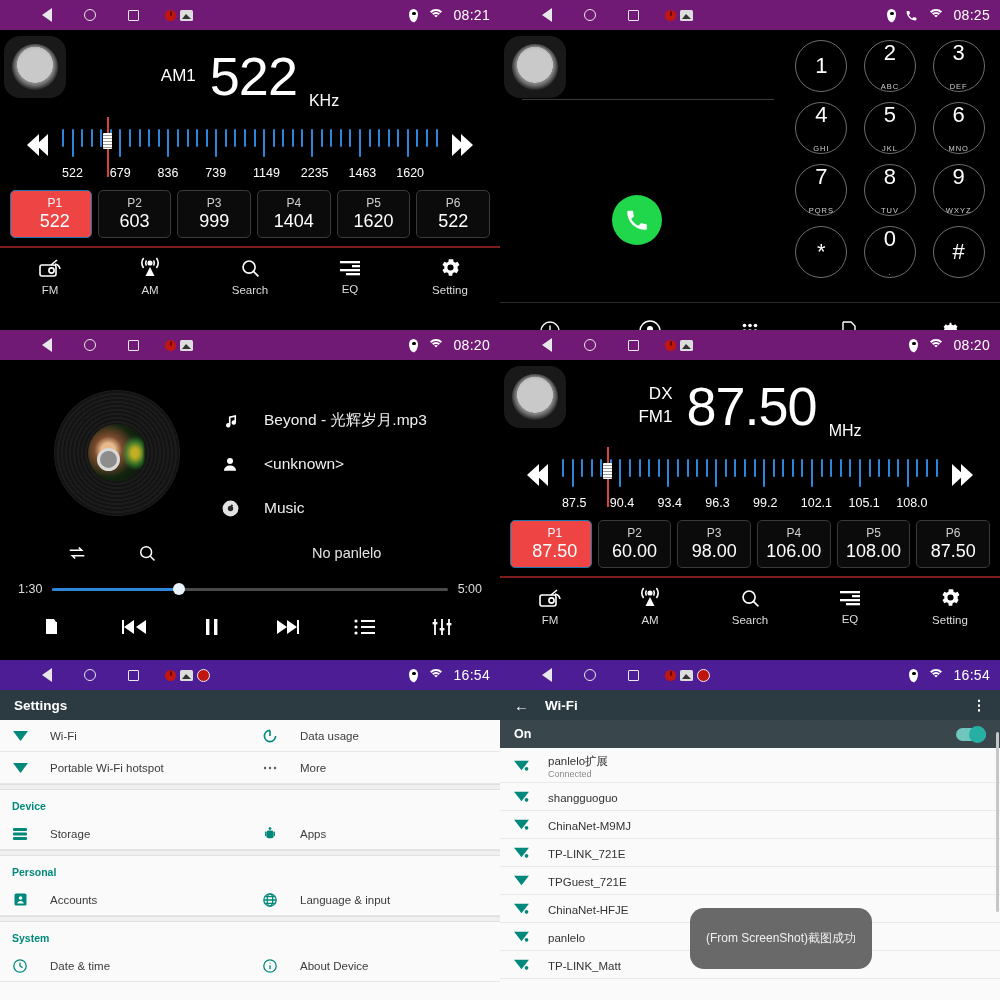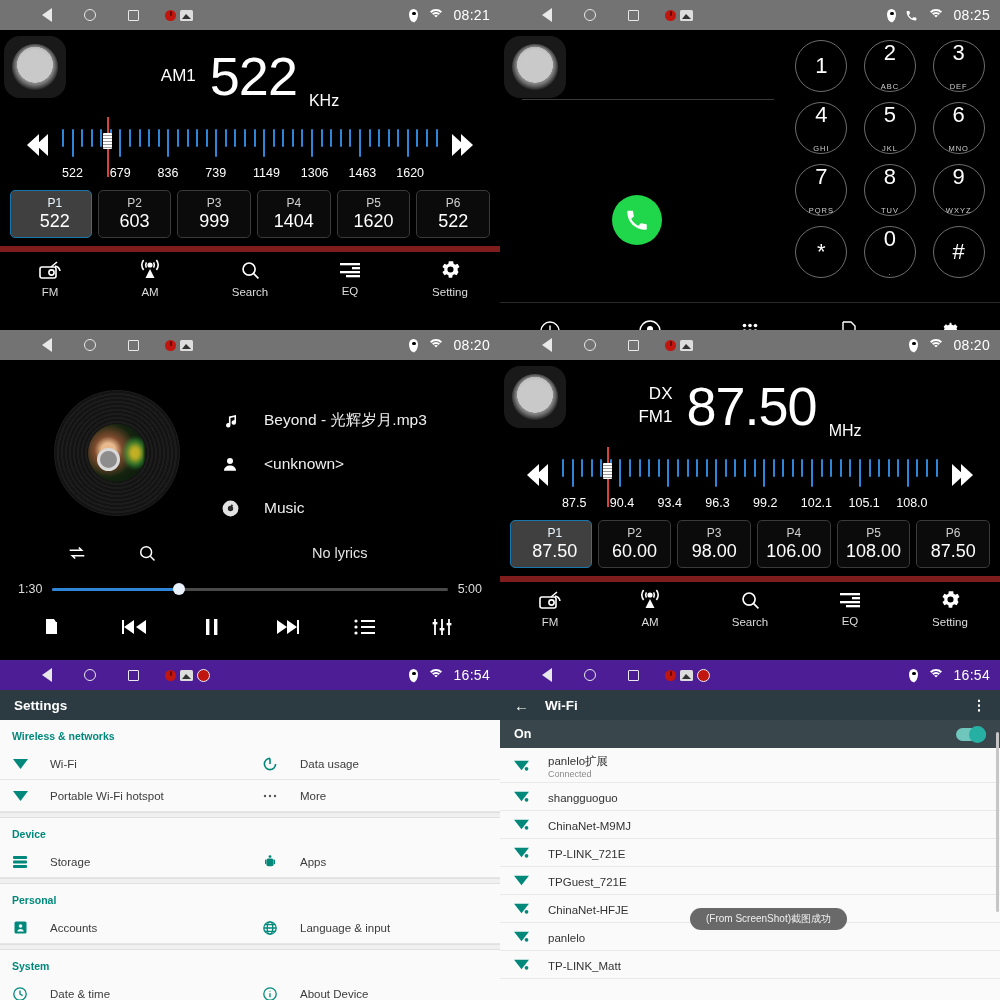--- a/index.html
+++ b/index.html
@@ -14,21 +14,21 @@
     width: 1000px; height: 1000px;
     display: grid;
     grid-template-columns: 500px 500px;
     grid-template-rows: 330px 330px 340px;
   }
   .panel { position: relative; overflow: hidden; background: #000; }
 
   
   .statusbar {
     position: relative; height: 30px; width: 100%;
-    background: #737373; display: flex; align-items: center;
+    background: #701a75; display: flex; align-items: center;
     padding: 0 10px; color: #fff;
   }
   .statusbar.light { background: #4c1d95; }
   .sb-navgroup { display: flex; align-items: center; gap: 32px; margin-left: 32px; }
   .sb-back {
     width: 0; height: 0; border-top: 7px solid transparent;
     border-bottom: 7px solid transparent; border-right: 10px solid #e8e8e8;
   }
   .sb-home { width: 12px; height: 12px; border: 1.6px solid #e8e8e8; border-radius: 50%; }
   .sb-recent { width: 11px; height: 11px; border: 1.6px solid #e8e8e8; border-radius: 1px; }
@@ -135,24 +135,24 @@
   .scale-labels span { flex: 1; text-align: left; }
 
   .presets { display: flex; gap: 6px; padding: 6px 10px 8px; }
   .preset {
     flex: 1; height: 48px; border: 1px solid #3a3a3a; border-radius: 5px;
     background: #0b0b0b; color: #fff; display: flex; flex-direction: column;
     align-items: center; justify-content: center; line-height: 1.1;
   }
   .preset .p-no { font-size: 12px; color: #cfcfcf; }
   .preset .p-val { font-size: 18px; color: #fff; margin-top: 2px; }
-  .preset.active { background: #404040; border-color: #1878ad; padding-left: 8px; }
+  .preset.active { background: #ef4444; border-color: #1878ad; padding-left: 8px; }
   .preset.active .p-no { color: #eaf6ff; }
 
-  .tabbar { display: flex; height: 58px; align-items: center; border-top: 6px solid #7f1d1d; }
+  .tabbar { display: flex; height: 58px; align-items: center; border-top: 2px solid #7f1d1d; }
   .tab {
     flex: 1; display: flex; flex-direction: column; align-items: center;
     justify-content: center; color: #fff; gap: 5px;
   }
   .tab .lbl { font-size: 11.5px; color: #dcdcdc; }
   .tab svg { display: block; }
 
   
   .dial-wrap { position: relative; height: 272px; }
   .dial-left { position: absolute; left: 0; top: 0; width: 296px; height: 100%; }
@@ -262,23 +262,23 @@
   }
   .wifi-row {
     display: flex; align-items: center; height: 28px; padding: 0 12px;
     border-bottom: 1px solid #e9e9e9; gap: 18px; background: #fafafa;
   }
   .wifi-row.tall { height: 35px; }
   .wifi-ic { width: 18px; display: flex; align-items: center; justify-content: center; }
   .wifi-tx .nm { font-size: 11.5px; color: #333; }
   .wifi-tx .st { font-size: 9px; color: #8a8a8a; margin-top: 0; }
   .toast {
-    position: absolute; left: 190px; top: 248px; padding: 4px 16px;
+    position: absolute; left: 190px; top: 248px; padding: 22px 16px;
     background: rgba(92,92,92,.92); color: #f0f0f0; border-radius: 14px;
-    font-size: 10px; white-space: nowrap;
+    font-size: 12px; white-space: nowrap;
   }
   .scrollbar {
     position: absolute; right: 1px; top: 72px; width: 3px; height: 180px;
     background: #c6c6c6; border-radius: 2px;
   }
 </style>
 </head>
 <body>
 
 <div class="grid">
@@ -373,21 +373,21 @@
           <span class="tri"></span>
           <span class="tri"></span>
         </div>
     </div>
     <div class="scale-labels" id="am-scale-labels">
         <span>522</span>
         <span>679</span>
         <span>836</span>
         <span>739</span>
         <span>1149</span>
-        <span>1306</span>
+        <span>2235</span>
         <span>1463</span>
         <span>1620</span>
       </div>
 
     <div class="presets" id="am-presets">
         <div class="preset active">
           <span class="p-no">P1</span>
           <span class="p-val">522</span>
         </div>
         <div class="preset">
@@ -660,21 +660,21 @@
               <path d="M4 9h13l-3-3"></path>
               <path d="M20 15H7l3 3"></path>
             </svg>
         </div>
         <div class="mi" style="margin-left:36px">
           <svg width="20" height="20" viewBox="0 0 24 24" fill="none" stroke="#fff" stroke-width="1.8">
               <circle cx="11" cy="11" r="6.5"></circle>
               <path d="M16 16l5 5"></path>
             </svg>
         </div>
-        <div class="lyrics">No lyrics</div>
+        <div class="lyrics">No panlelo</div>
       </div>
 
       <div class="progress-row">
         <span class="ptime">1:30</span>
         <div class="track">
           <div class="fill" id="mus-fill" style="width: 32%;"></div>
           <div class="knobdot" id="mus-dot" style="left: 32%;"></div>
         </div>
         <span class="ptime right">5:00</span>
       </div>
@@ -928,21 +928,20 @@
           </span>
         <span class="sb-time">16:54</span>
       </div>
     </div>
 
     <div class="appbar">
       <span>Settings</span>
     </div>
 
     <div id="settings-body">
-        <div class="sec-head">Wireless &amp; networks</div>
         <div class="set-cols">
           <div class="set-col">
             <div class="set-row">
               <span class="s-ic">
                 <svg width="15" height="13" viewBox="0 0 15 13" fill="#00897b">
                   <path d="M7.5 2 15 2 7.5 12 0 2z"></path>
                 </svg>
               </span>
               <span class="s-lb">Wi-Fi</span>
             </div>

